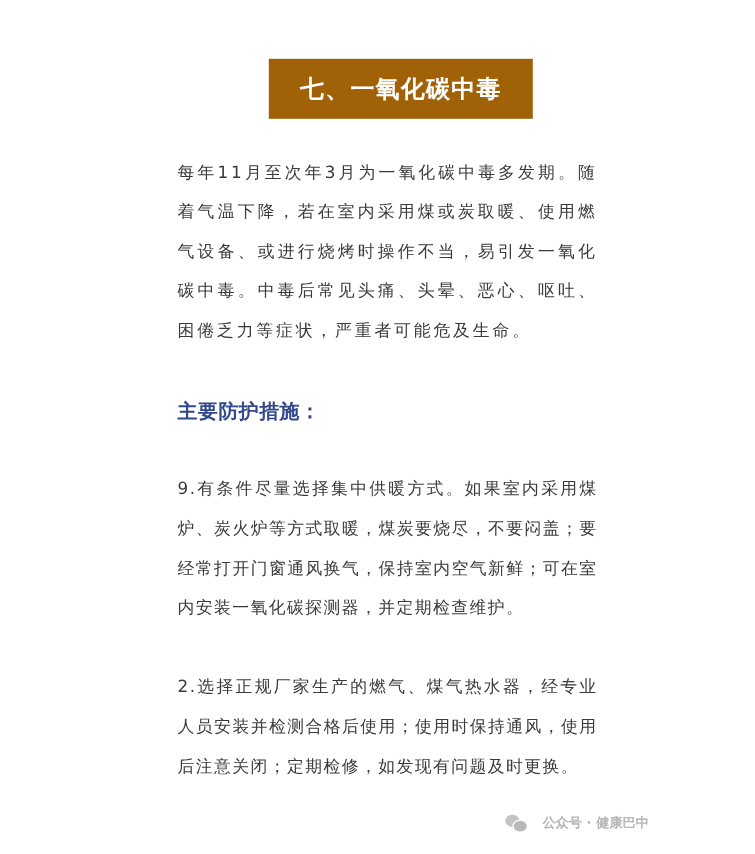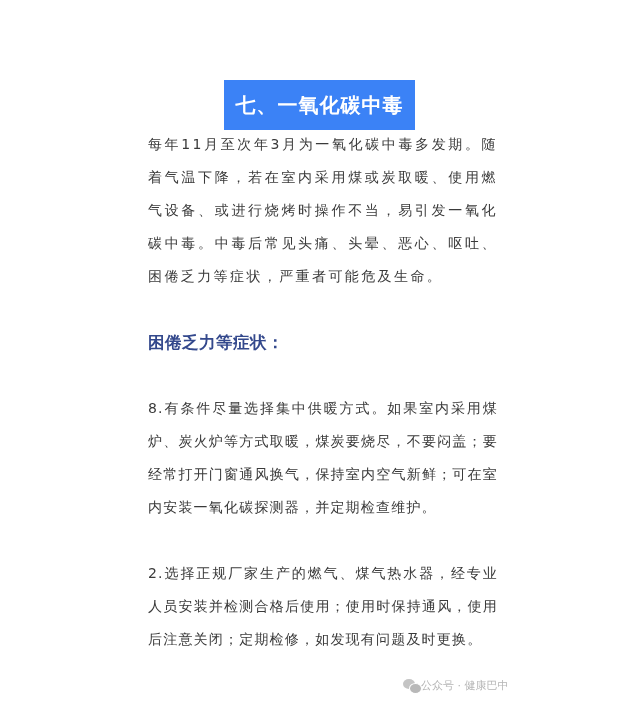--- a/index.html
+++ b/index.html
@@ -12,31 +12,30 @@
       height: 712px;
       position: relative;
       overflow: hidden;
       font-family: "DejaVu Sans", "Liberation Sans", sans-serif;
       color: #3a3a3a;
     }
     .title-box {
       position: absolute;
       left: 224px;
       top: 49px;
-      width: 191px;
+      width: 220px;
       height: 50px;
-      background: #3b82f6;
+      background: #a16207;
       color: #ffffff;
       font-size: 20px;
       font-weight: bold;
       display: flex;
       align-items: center;
       justify-content: center;
       letter-spacing: 1px;
-      margin-top: 31px;
     }
     .content {
       position: absolute;
       left: 148px;
       top: 128px;
       width: 350px;
     }
     .para {
       font-size: 14px;
       line-height: 33px;
@@ -50,27 +49,28 @@
     .subheading {
       font-size: 16.5px;
       line-height: 33px;
       font-weight: bold;
       color: #33488c;
       margin: 0;
       letter-spacing: 0.5px;
     }
     .footer {
       position: absolute;
-      left: 403px;
+      left: 421px;
       top: 678px;
       display: flex;
       align-items: center;
-      gap: 0;
+      gap: 13px;
       font-size: 11px;
       color: #b5b5b5;
+      font-weight: bold;
     }
     .wechat-icon {
       width: 18px;
       height: 14px;
       position: relative;
       display: inline-block;
     }
     .wechat-icon .b1 {
       position: absolute; left: 0; top: 0;
       width: 12px; height: 10px; border-radius: 50%;
@@ -86,23 +86,23 @@
 </head>
 <body>
 
 <div class="title-box">
   <span>七、一氧化碳中毒</span>
 </div>
 
 <div class="content">
   <p class="para">每年11月至次年3月为一氧化碳中毒多发期。随着气温下降，若在室内采用煤或炭取暖、使用燃气设备、或进行烧烤时操作不当，易引发一氧化碳中毒。中毒后常见头痛、头晕、恶心、呕吐、困倦乏力等症状，严重者可能危及生命。</p>
   <div class="gap"></div>
-  <p class="subheading">困倦乏力等症状：</p>
+  <p class="subheading">主要防护措施：</p>
   <div class="gap"></div>
-  <p class="para tight">8.有条件尽量选择集中供暖方式。如果室内采用煤炉、炭火炉等方式取暖，煤炭要烧尽，不要闷盖；要经常打开门窗通风换气，保持室内空气新鲜；可在室内安装一氧化碳探测器，并定期检查维护。</p>
+  <p class="para tight">9.有条件尽量选择集中供暖方式。如果室内采用煤炉、炭火炉等方式取暖，煤炭要烧尽，不要闷盖；要经常打开门窗通风换气，保持室内空气新鲜；可在室内安装一氧化碳探测器，并定期检查维护。</p>
   <div class="gap"></div>
   <p class="para tight"><span>2.选择正规厂家生产的燃气、煤气热水器，经专业人员安装并检测合格后使用；使用时保持通风，使用后注意关闭；定期检修，如发现有问题及时更换。</span></p>
 </div>
 
 <div class="footer">
   <span class="wechat-icon">
       <span class="b1"></span>
       <span class="b2"></span>
     </span>
   <span>公众号 · 健康巴中</span>

